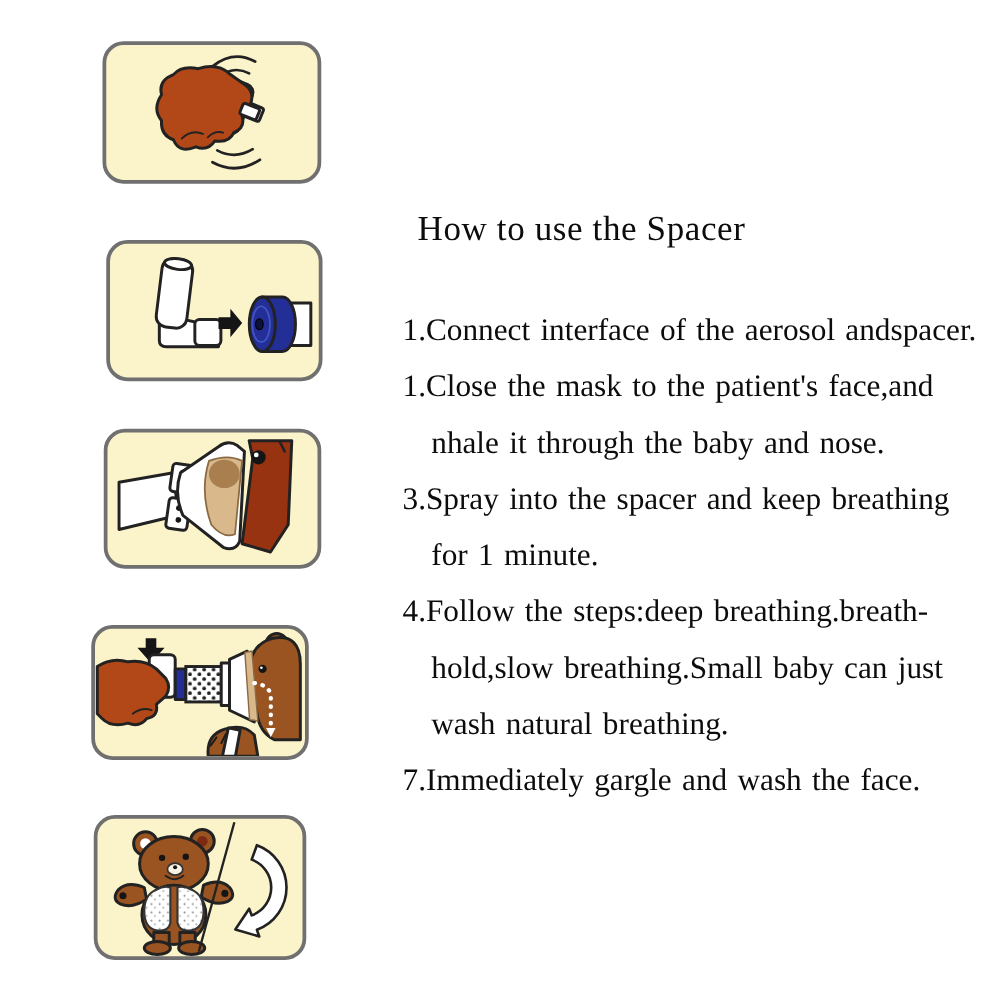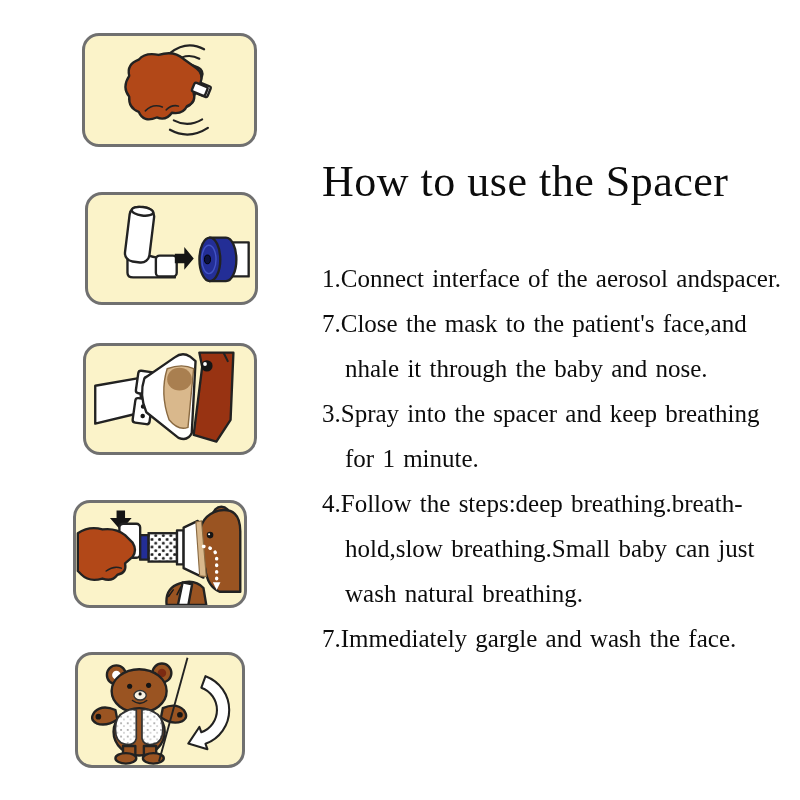--- a/index.html
+++ b/index.html
@@ -16,26 +16,26 @@
     border:3px solid var(--c-panel_border,#707070);
     border-radius:17px;overflow:hidden;
   }
   .panel svg{display:block;width:100%;height:100%;}
   #p1{left:82px;top:33px;width:175px;height:114px;}
   #p2{left:85px;top:192px;width:173px;height:113px;}
   #p3{left:83px;top:343px;width:174px;height:112px;}
   #p4{left:73px;top:500px;width:174px;height:108px;}
   #p5{left:75px;top:652px;width:170px;height:116px;}
   .title{
-    position:absolute;left:322px;top:156px;margin:0;
-    font-size:44px;font-weight:normal;color:var(--c-text,#0c0c0c);
+    position:absolute;left:322px;top:156px;margin:12px;
+    font-size:28px;font-weight:normal;color:var(--c-text,#0c0c0c);
     white-space:nowrap;letter-spacing:0.5px;
   }
   .steps{
-    position:absolute;left:322px;top:256px;width:476px;
+    position:absolute;left:322px;top:242px;width:476px;
     font-size:25px;line-height:45px;color:var(--c-text,#0c0c0c);
     word-spacing:2px;
   }
   .step-line{white-space:nowrap;}
   .step-line.cont{padding-left:23px;}
   
   .ol{stroke:#222;stroke-width:2.5;stroke-linejoin:round;stroke-linecap:round;}
   .thin{stroke:#222;stroke-width:1.6;fill:none;stroke-linecap:round;}
   .rust{fill:var(--c-rust,#b24818);}
   .face{fill:var(--c-face,#983312);}
@@ -203,21 +203,21 @@
     </svg>
   </figure>
 
   <h1 class="title">How to use the Spacer</h1>
 
   <div class="steps">
     <div>
       <div class="step-line">1.Connect interface of the aerosol andspacer.</div>
     </div>
     <div>
-      <div class="step-line">7.Close the mask to the patient's face,and</div>
+      <div class="step-line">1.Close the mask to the patient's face,and</div>
       <div class="step-line cont">nhale it through the baby and nose.</div>
     </div>
     <div>
       <div class="step-line">3.Spray into the spacer and keep breathing</div>
       <div class="step-line cont">for 1 minute.</div>
     </div>
     <div>
       <div class="step-line">4.Follow the steps:deep breathing.breath-</div>
       <div class="step-line cont">hold,slow breathing.Small baby can just</div>
       <div class="step-line cont">wash natural breathing.</div>

